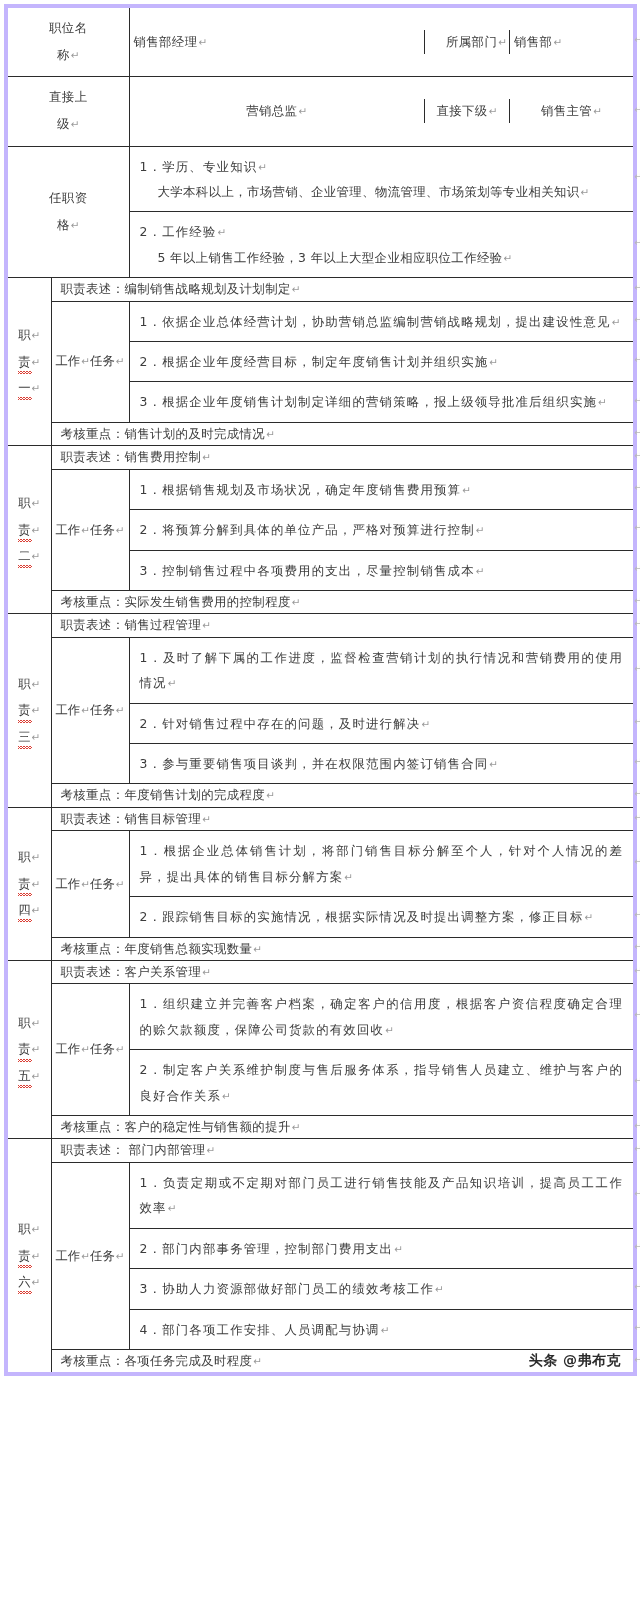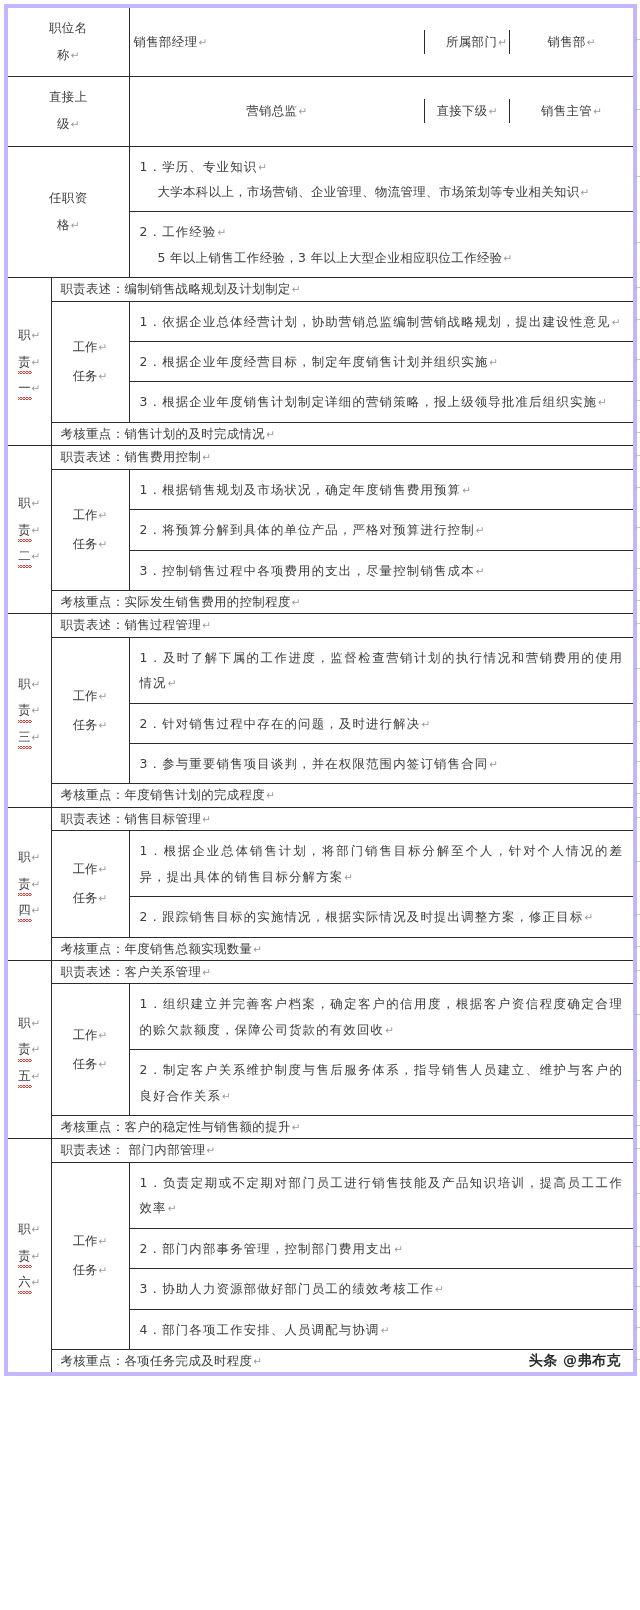--- a/index.html
+++ b/index.html
@@ -100,21 +100,21 @@
       linear-gradient(45deg, transparent 40%, #d93025 40%, #d93025 60%, transparent 60%),
       linear-gradient(-45deg, transparent 40%, #d93025 40%, #d93025 60%, transparent 60%);
     background-size: 3px 3px;
     background-repeat: repeat-x;
     opacity: .92;
   }
 
   
   .tasklabel {
     display: flex;
-    flex-direction: column;
+    flex-direction: row;
     align-items: center;
     justify-content: center;
     height: 100%;
     line-height: 2.3;
     padding: 4px 0;
     white-space: nowrap;
   }
 
   
   .pil {
@@ -184,21 +184,21 @@
                 <col>
               </colgroup>
               <tbody>
                 <tr>
                   <td style="border:0;padding:6px 4px">
                     <span class="txt">销售部经理<span class="pil">↵</span></span>
                   </td>
                   <td style="border:0;border-left:1px solid #2b2b2b;text-align:right;padding:6px 2px">
                     <span class="txt">所属部门<span class="pil">↵</span></span>
                   </td>
-                  <td style="border:0;border-left:1px solid #2b2b2b;text-align:center;padding:6px 4px">
+                  <td style="border:0;border-left:1px solid #2b2b2b;padding:6px 4px">
                     <span class="txt">销售部<span class="pil">↵</span></span>
                   </td>
                 </tr>
               </tbody>
             </table>
           </td>
         </tr>
         <tr>
           <td colspan="2" class="cell-center" style="height:70px">
             <div class="stack">

